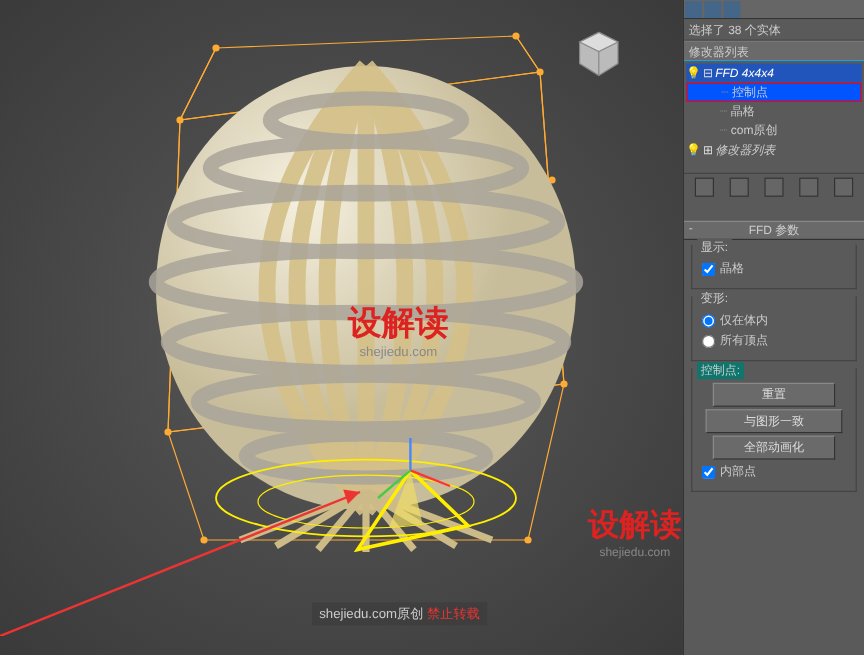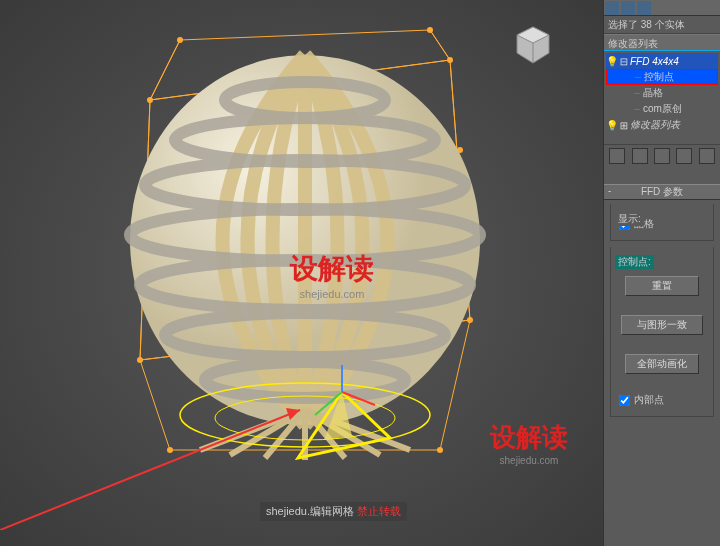--- a/index.html
+++ b/index.html
@@ -12,46 +12,46 @@
 .watermark1{position:absolute;top:250px;left:290px;font-size:28px;font-weight:bold;color:#d22;pointer-events:none}
 .watermark1 .sub{font-size:11px;color:#888;font-weight:normal;display:block;text-align:center}
 .watermark2{position:absolute;top:420px;left:490px;font-size:26px;font-weight:bold;color:#d22;pointer-events:none}
 .watermark2 .sub{font-size:10px;color:#888;font-weight:normal;display:block;text-align:center}
 .footer-wm{position:absolute;bottom:25px;left:260px;font-size:11px;color:#ccc;background:rgba(60,60,60,.7);padding:2px 6px}
 .footer-wm .red{color:#e33}
 .arrow{position:absolute;top:380px;left:0;width:330px;height:150px;pointer-events:none}
 .arrow line{stroke:#e33;stroke-width:2}
 .arrow polygon{fill:#e33}
 
-.panel{width:117px;background:#5a5a5a;border-left:1px solid #333;display:flex;flex-direction:column;font-size:11px;color:#ccc}
+.panel{width:151px;background:#5a5a5a;border-left:1px solid #333;display:flex;flex-direction:column;font-size:11px;color:#ccc}
 .toolbar-top{height:16px;background:#666;border-bottom:1px solid #333;display:flex;gap:2px;padding:1px}
 .toolbar-top span{width:14px;height:14px;background:#446688;display:inline-block}
 .status{height:18px;background:#5a5a5a;padding:2px 4px;border-bottom:1px solid #444;font-size:10px}
 .section-header{height:17px;background:#6a6a6a;padding:2px 4px;border-top:1px solid #777;border-bottom:1px solid #0ea5e9;font-size:10px}
 .modlist{background:#5a5a5a;padding:2px;min-height:85px}
 .modlist-row{display:flex;align-items:center;height:16px;font-size:10px;font-style:italic}
 .modlist-row.highlight{background:#2255bb;color:#fff}
 .modlist-row.sub{padding-left:28px;font-style:normal}
 .modlist-row.selected{background:#0055ff;border:1px solid #f00}
 .modlist-row .bulb{width:12px;text-align:center;color:#ffcc00;font-style:normal}
 .modlist-row .toggle{width:12px;text-align:center;color:#ddd;font-style:normal}
 .modlist-row .dots{color:#888;margin-right:3px}
 .mod-buttons{height:22px;background:#5a5a5a;border-top:1px solid #444;display:flex;align-items:center;justify-content:space-around;padding:2px;margin-top:8px}
 .mod-buttons span{width:16px;height:16px;background:#666;border:1px solid #333;display:inline-block}
 .divider{height:18px}
 
 .rollout-title{height:16px;background:#6a6a6a;text-align:center;font-size:10px;border-top:1px solid #888;border-bottom:1px solid #333;position:relative}
 .rollout-title .minus{position:absolute;left:4px}
 .rollout-body{padding:4px 6px;background:#5a5a5a}
-.group-label{font-size:10px;margin:16px 0 2px}
+.group-label{font-size:10px;margin:3px 0 2px}
 .group-box{border:1px solid #444;border-top:none;padding:4px 8px 6px;margin-bottom:6px;position:relative}
 .group-box::before{content:attr(data-title);position:absolute;top:-7px;left:4px;background:#5a5a5a;padding:0 3px;font-size:10px}
 .ctrl-row{display:flex;align-items:center;font-size:10px;margin:3px 0}
 .ctrl-row input[type=checkbox],.ctrl-row input[type=radio]{width:11px;height:11px;margin-right:4px}
-.btn{background:#6a6a6a;border:1px solid #888;border-right-color:#333;border-bottom-color:#333;font-size:10px;padding:2px 8px;color:#ddd;text-align:center;margin:19px auto;display:block;width:85%}
+.btn{background:#6a6a6a;border:1px solid #888;border-right-color:#333;border-bottom-color:#333;font-size:10px;padding:2px 8px;color:#ddd;text-align:center;margin:2px auto;display:block;width:85%}
 .wide-btn{width:95%}
 </style>
 </head>
 <body>
 
 <div class="viewport">
   <div class="viewcube">
     <svg viewBox="0 0 40 40">
       <polygon points="20,2 36,10 36,28 20,38 4,28 4,10" fill="#bbb" stroke="#888"></polygon>
       <polygon points="20,2 36,10 20,18 4,10" fill="#ddd" stroke="#888"></polygon>
@@ -155,21 +155,21 @@
 
   <div class="watermark1">
     <span>设解读</span>
     <span class="sub">shejiedu.com</span>
   </div>
   <div class="watermark2">
     <span>设解读</span>
     <span class="sub">shejiedu.com</span>
   </div>
   <div class="footer-wm">
-    <span>shejiedu.编辑网格</span> <span class="red">禁止转载</span>
+    <span>shejiedu.com原创</span> <span class="red">禁止转载</span>
   </div>
 </div>
 
 <div class="panel">
   <div class="toolbar-top">
     <span></span>
     <span></span>
     <span></span>
   </div>
   <div class="status">选择了 38 个实体</div>
@@ -215,20 +215,31 @@
   </div>
   <div class="rollout-body">
     <div class="group-box" style="padding-top:10px">
       <div class="group-label" style="position:absolute;top:-8px;left:4px;background:#5a5a5a;padding:0 3px">显示:</div>
       <div class="ctrl-row">
           <input type="checkbox" checked="" style="">
           <span>晶格</span>
         </div>
     </div>
 
+    <div class="group-box" style="padding-top:10px">
+      <div class="group-label" style="position:absolute;top:-8px;left:4px;background:#5a5a5a;padding:0 3px">变形:</div>
+      <div class="ctrl-row">
+          <input type="radio" name="df" checked="" style="">
+          <span>仅在体内</span>
+        </div>
+      <div class="ctrl-row">
+          <input type="radio" name="df" style="">
+          <span>所有顶点</span>
+        </div>
+    </div>
 
     <div class="group-box" style="padding-top:10px">
       <div class="group-label" style="position:absolute;top:-8px;left:4px;background:#0f766e;padding:0 3px">控制点:</div>
       <button class="btn">重置</button>
       <button class="btn wide-btn">与图形一致</button>
       <button class="btn">全部动画化</button>
       <div class="ctrl-row">
           <input type="checkbox" checked="" style="">
           <span>内部点</span>
         </div>

